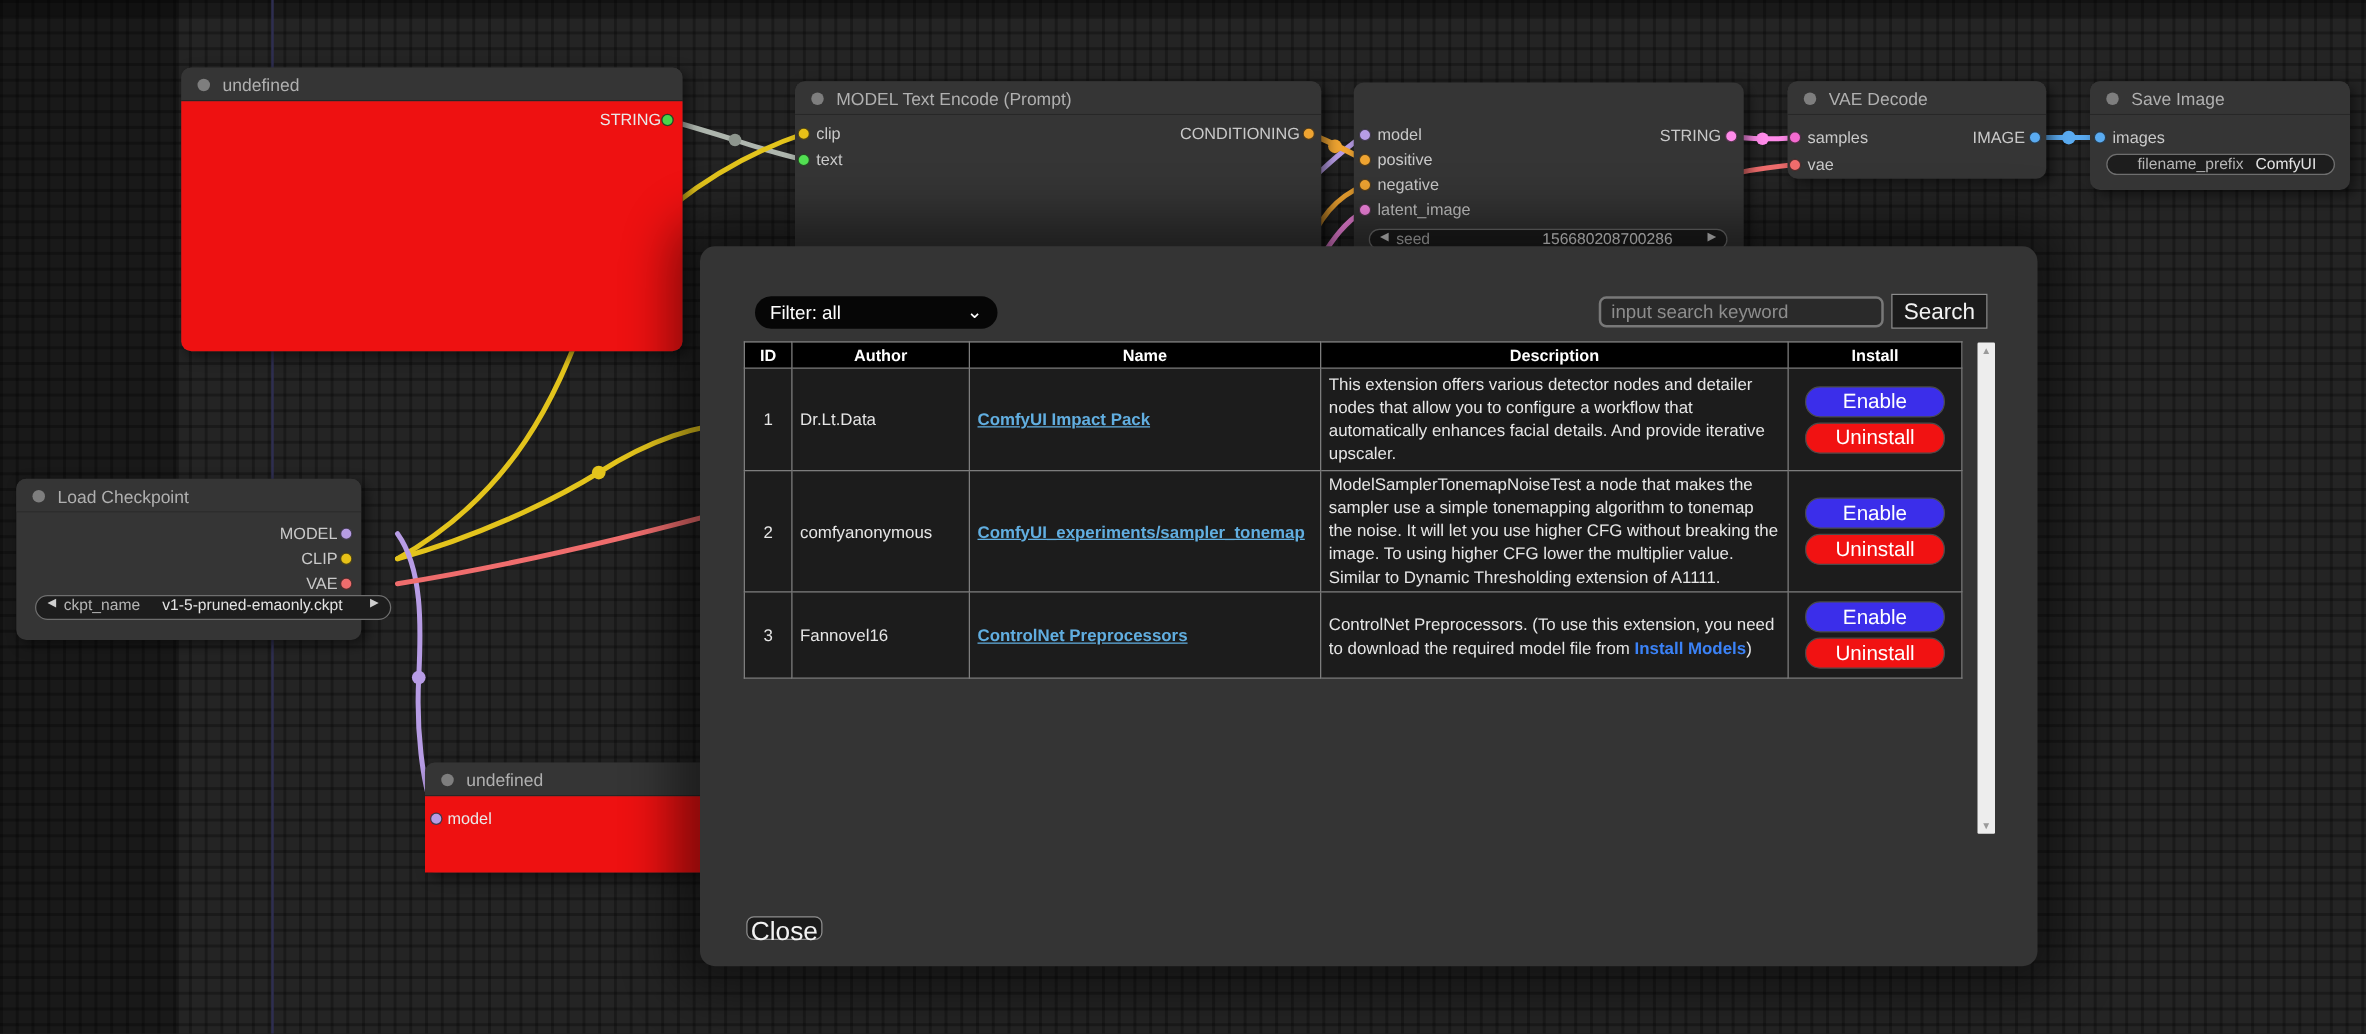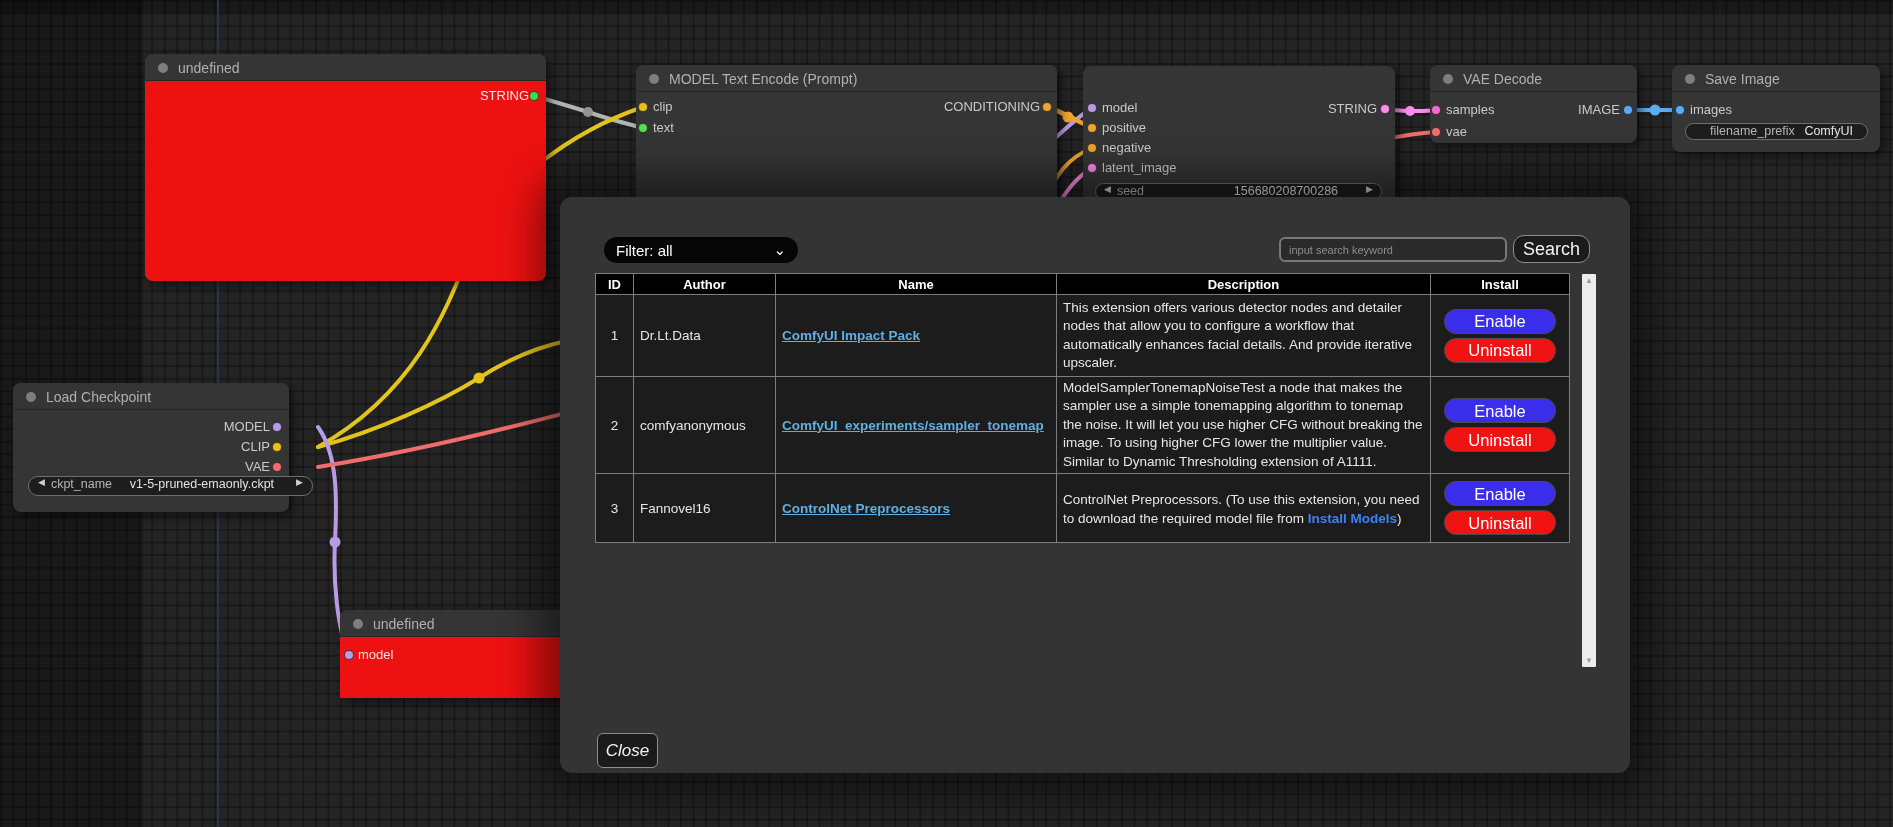--- a/index.html
+++ b/index.html
@@ -43,28 +43,28 @@
   
   .modal { position:absolute; left:560px; top:197px; width:1070px; height:576px;
     background:#343434; border-radius:12px; z-index:10;
     box-shadow:0 0 40px 22px rgba(0,0,0,0.45); }
   .filter-pill { position:absolute; left:44px; top:40px; width:194px; height:26px;
     background:#060606; border-radius:13px; color:#fff; font-size:15px;
     display:flex; align-items:center; padding:0 12px; }
   .filter-pill .chev { margin-left:auto; font-size:15px; color:#fff; line-height:10px; }
   .search-input { position:absolute; left:719px; top:40px; width:228px; height:25px;
     background:#2a2a2a; border:2px solid #787878; border-radius:6px;
-    color:#cccccc; font-size:11px; padding:0 8px; outline:none; }
+    color:#cccccc; font-size:15px; padding:0 8px; outline:none; }
   .search-input::placeholder { color:#8d8d8d; }
   .btn { background:#1b1b1b; border:1px solid #8d8d8d; color:#f2f2f2;
     text-align:center; cursor:pointer; }
   .search-btn { position:absolute; left:953px; top:38px; width:77px; height:28px;
-    border-radius:11px; font-size:18px; line-height:25px; }
-  .close-btn { position:absolute; left:37px; top:536px; width:61px; height:35px;
-    border-radius:6px; font-size:17px; line-height:24px;font-style:italic; }
+    border-radius:0; font-size:18px; line-height:25px; }
+  .close-btn { position:absolute; left:37px; top:536px; width:61px; height:19px;
+    border-radius:6px; font-size:21px; line-height:24px; }
 
   .table-wrap { position:absolute; left:35px; top:76px; width:1003px; height:395px; }
   table.ext { border-collapse:collapse; table-layout:fixed; width:974px; }
   table.ext th { background:#000; color:#fff; font-size:13px; font-weight:bold;
     border:1px solid #7d7d7d; height:21px; padding:1px 2px; }
   table.ext td { background:#1c1c1c; color:#e6e6e6; font-size:13.5px;
     border:1px solid #7d7d7d; padding:2px 6px; vertical-align:middle; }
   td.c-id { text-align:center; }
   td.c-desc { font-size:13.3px; line-height:18.4px; vertical-align:top; padding:2px 3px; }
   td.c-desc b { color:#3b82f6; }

